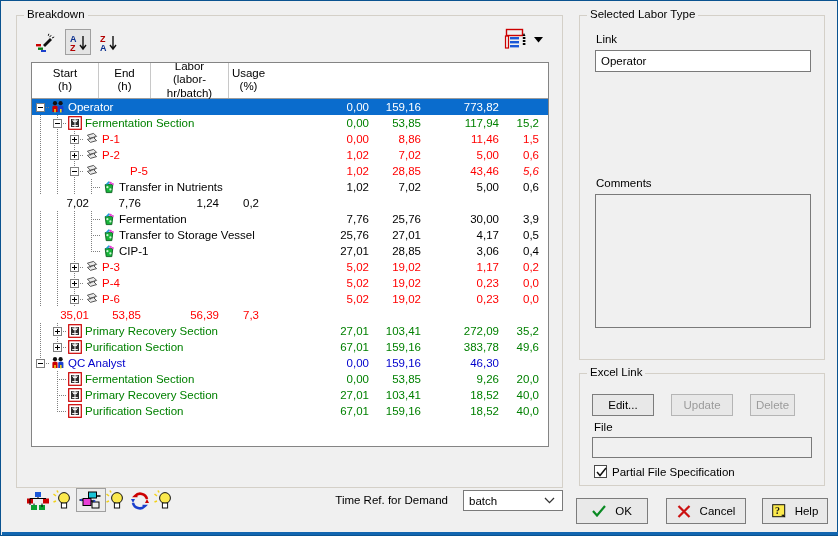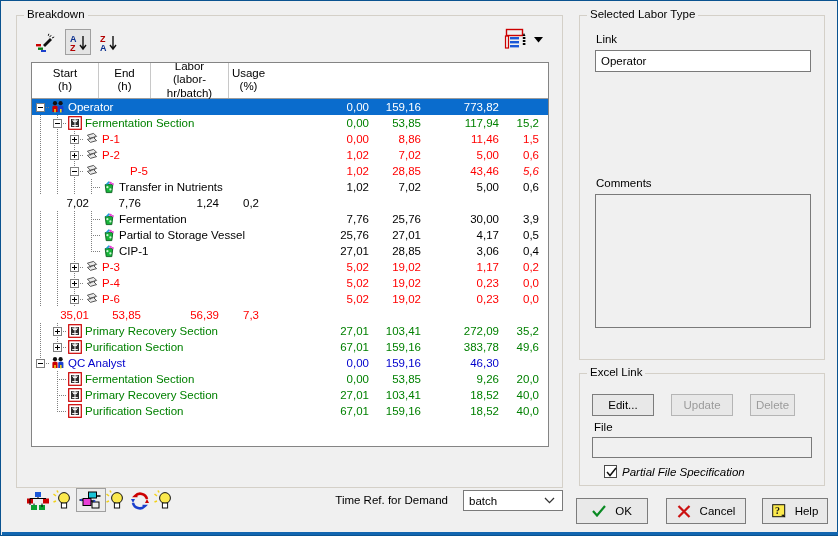--- a/index.html
+++ b/index.html
@@ -408,21 +408,21 @@
                 <div class="vline" style="left: 59px;"></div>
                 <div class="hline" style="left: 59px; width: 9px;"></div>
                 <div class="ico" style="left: 70px;"><svg width="14" height="14" viewBox="0 0 14 14">
                     <path d="M3.2 4.6 L10.8 4.6 L9.8 12.6 L4.2 12.6 Z" fill="#18b43a" stroke="#0a5e1e" stroke-width="0.9"></path>
                     <circle cx="5.4" cy="7.2" r="1.1" fill="#d0f5d8"></circle>
                     <circle cx="8.4" cy="9.4" r="1.1" fill="#d0f5d8"></circle>
                     <path d="M3.4 4.4 L6.6 1.2 L8.6 2.2 L5.6 4.6 Z" fill="#1a9fd6"></path>
                     <circle cx="8.6" cy="3" r="1.3" fill="#e83fd6"></circle>
                     <circle cx="10.8" cy="4.1" r="1" fill="#e83fd6"></circle>
                   </svg></div>
-                <span class="lbl" style="position: absolute; left: 87px; color: rgb(0, 0, 0); line-height: 16px; padding-right: 2px;">Partial to Storage Vessel</span>
+                <span class="lbl" style="position: absolute; left: 87px; color: rgb(0, 0, 0); line-height: 16px; padding-right: 2px;">Transfer to Storage Vessel</span>
               </div>
               <div class="num n-start" style="color: rgb(0, 0, 0);">25,76</div>
               <div class="num n-end" style="color: rgb(0, 0, 0);">27,01</div>
               <div class="num n-labor" style="color: rgb(0, 0, 0);">4,17</div>
               <div class="num n-usage" style="color: rgb(0, 0, 0);">0,5</div>
             </div>
             <div class="row">
               <div class="namecell">
                 <div class="vline" style="left: 8px;"></div>
                 <div class="vline" style="left: 25px;"></div>
@@ -699,21 +699,21 @@
       <div class="btn disabled" style="left:91px;top:20px;width:62px;height:22px;">
         <span>Update</span>
       </div>
       <div class="btn disabled" style="left:170px;top:20px;width:45px;height:22px;">
         <span>Delete</span>
       </div>
       <div class="fieldlabel" style="left:14px;top:47px;">File</div>
       <div class="textbox disabled" style="left:12px;top:63px;width:220px;height:21px;">
         <span></span>
       </div>
-      <div class="check" style="left:24px;top:91px;font-style:italic;">
+      <div class="check" style="left:14px;top:91px;">
         <span class="box">
           <svg width="11" height="11" viewBox="0 0 11 11">
               <path d="M1 5 L4 8.5 L10 1" fill="none" stroke="#111" stroke-width="1.5"></path>
             </svg>
         </span>
         <span>Partial File Specification</span>
       </div>
     </div>
 
     <div class="footer">

